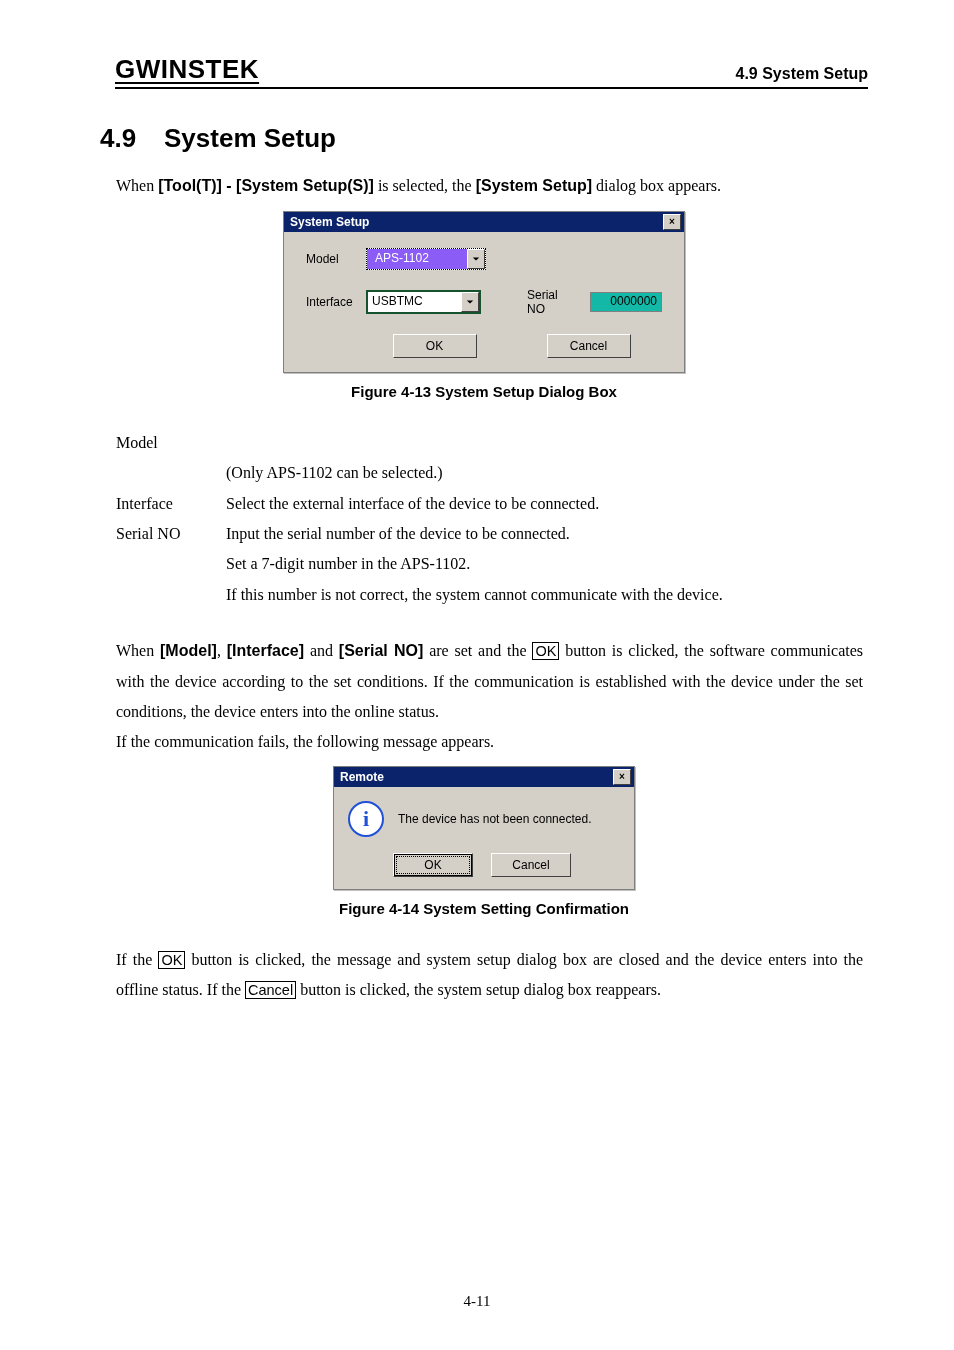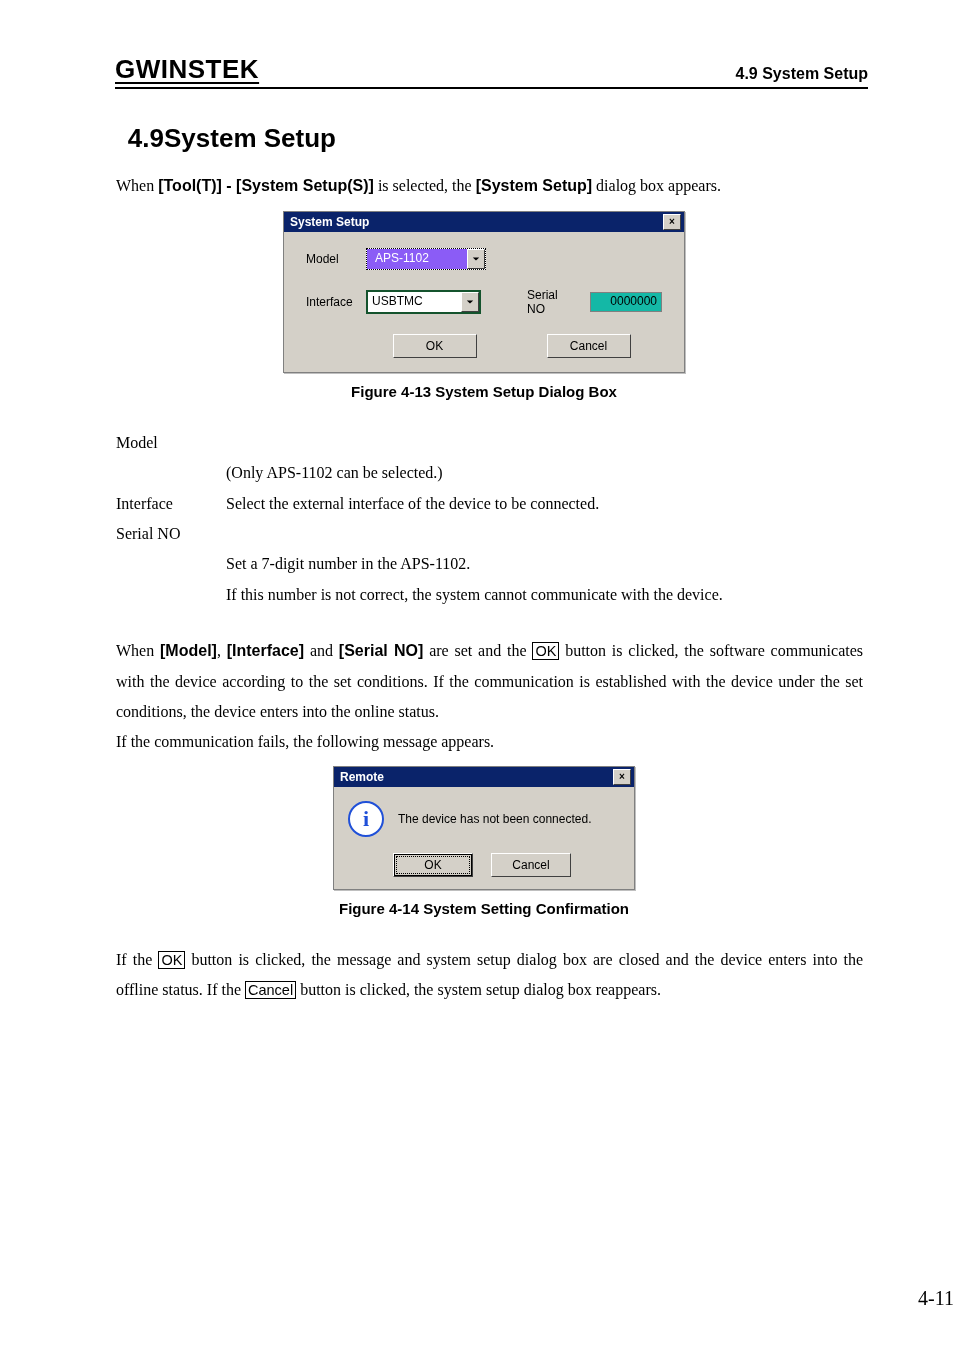--- a/index.html
+++ b/index.html
@@ -40,21 +40,20 @@
   }
   .section-heading {
     font-family: Arial, Helvetica, sans-serif;
     font-size: 26px;
     font-weight: 700;
     margin-bottom: 18px;
   }
   .section-heading .num {
     display: inline-block;
     width: 64px;
-    text-align: right;
   }
   .p-intro {
     font-size: 16px;
     margin: 0 0 10px 16px;
     line-height: 1.8;
   }
   .p-body {
     font-size: 16px;
     margin: 0 5px 0px 16px;
     line-height: 1.9;
@@ -93,22 +92,22 @@
     width: 110px;
     flex: 0 0 110px;
   }
   .defs-text {
     flex: 1;
   }
   .footer-pagenum {
     position: absolute;
     bottom: 40px;
     left: 0; right: 0;
-    text-align: right;
-    font-size: 20px;
+    text-align: center;
+    font-size: 15px;
   }
 
   
   .dlg {
     display: inline-block;
     border: 1px solid #808080;
     box-shadow: 1px 1px 0 rgba(0,0,0,.25);
     font-family: Tahoma, Arial, sans-serif;
     font-size: 12px;
     text-align: left;
@@ -271,20 +270,21 @@
     <div class="defs-row">
       <span class="defs-label"></span>
       <span class="defs-text">(Only APS-1102 can be selected.)</span>
     </div>
     <div class="defs-row">
       <span class="defs-label">Interface</span>
       <span class="defs-text">Select the external interface of the device to be connected.</span>
     </div>
     <div class="defs-row">
       <span class="defs-label">Serial NO</span>
+      <span class="defs-text">Input the serial number of the device to be connected.</span>
     </div>
     <div class="defs-row">
       <span class="defs-label"></span>
       <span class="defs-text">Set a 7-digit number in the APS-1102.</span>
     </div>
     <div class="defs-row">
       <span class="defs-label"></span>
       <span class="defs-text">If this number is not correct, the system cannot communicate with the device.</span>
     </div>
   </div>

